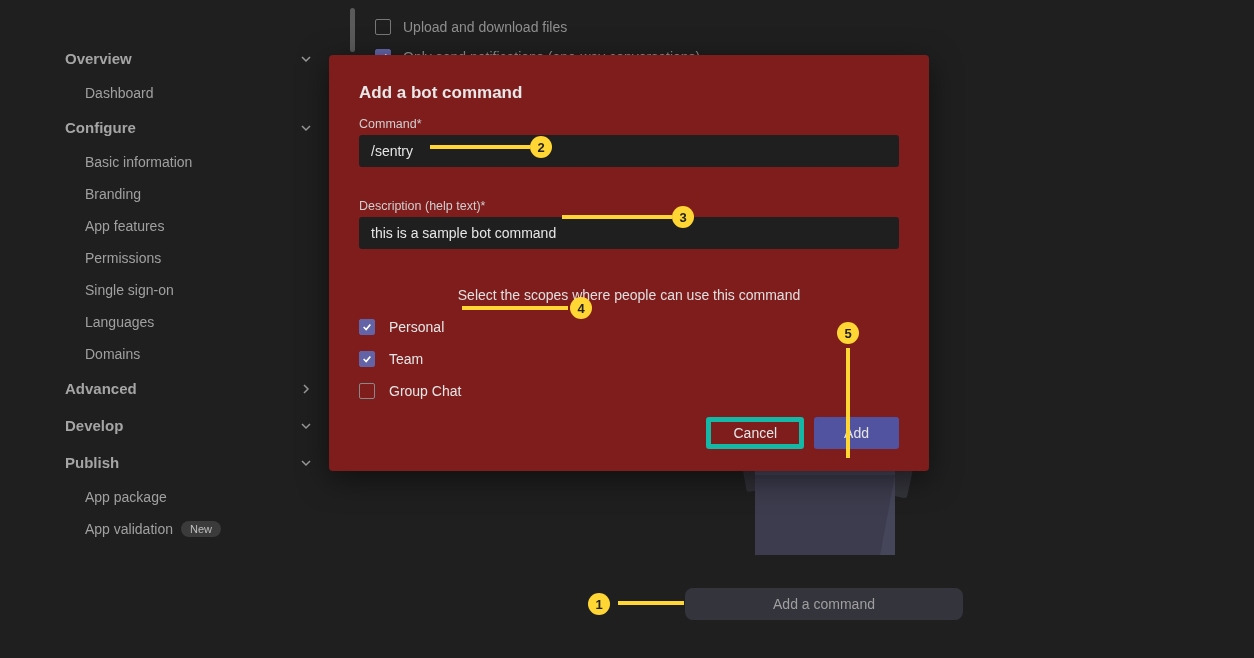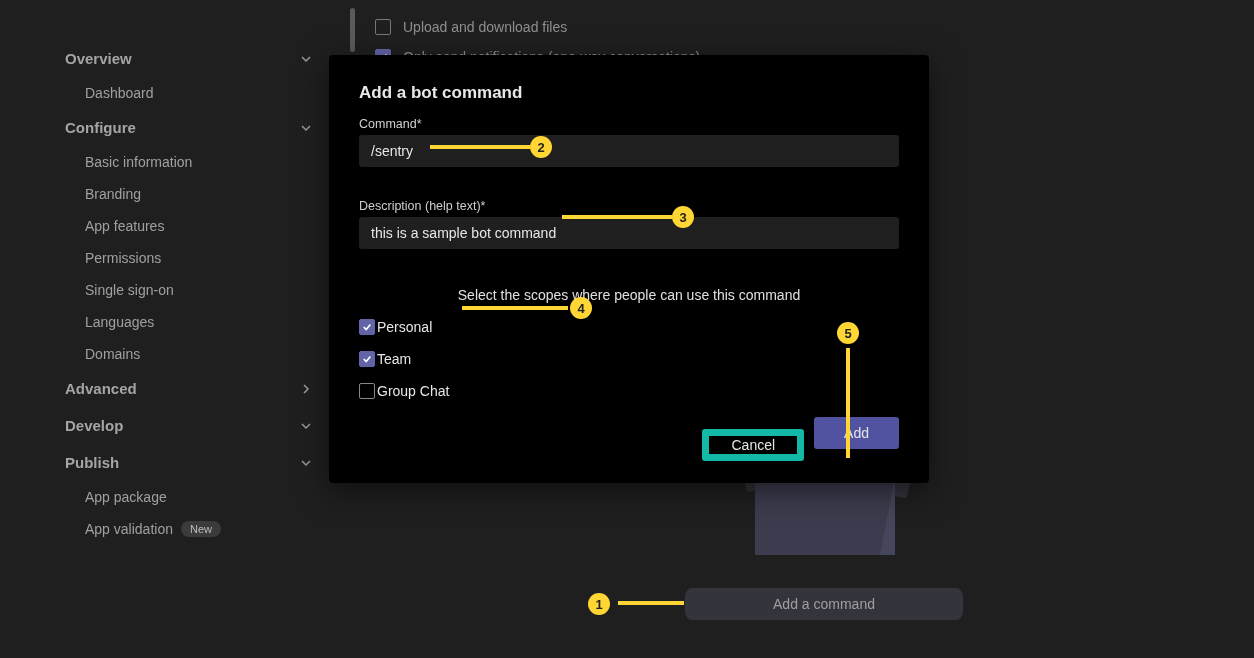--- a/index.html
+++ b/index.html
@@ -118,21 +118,21 @@
   justify-content: center;
   font-size: 14px;
 }
 
 
 .modal {
   position: absolute;
   left: 329px;
   top: 55px;
   width: 600px;
-  background: #000000;
+  background: #7f1d1d;
   border-radius: 4px;
   padding: 28px 30px 22px 30px;
   box-shadow: 0 8px 30px rgba(0,0,0,0.5);
   z-index: 10;
 }
 .modal-title {
   font-size: 17px;
   font-weight: 700;
   color: #e8e8e8;
   margin-bottom: 14px;
@@ -158,21 +158,21 @@
 .scopes-text {
   font-size: 14px;
   color: #e0e0e0;
   margin-top: 6px;
   margin-bottom: 16px;
   text-align: center;
 }
 .scope-row {
   display: flex;
   align-items: center;
-  gap: 2px;
+  gap: 14px;
   margin-bottom: 16px;
 }
 .scope-checkbox {
   width: 16px; height: 16px;
   border: 1.5px solid #888;
   border-radius: 2px;
   display: flex;
   align-items: center;
   justify-content: center;
   cursor: pointer;
@@ -195,23 +195,22 @@
   height: 32px;
   padding: 0 22px;
   border-radius: 3px;
   font-size: 14px;
   cursor: pointer;
   display: flex;
   align-items: center;
 }
 .btn-cancel {
   background: transparent;
-  border: 7px solid #14b8a6;
+  border: 5px solid #14b8a6;
   color: #e6e6e6;
-  margin-top: 12px;
 }
 .btn-add {
   background: #5153a1;
   border: none;
   color: #e6e6e6;
   padding: 0 30px;
 }
 
 
 .marker {

